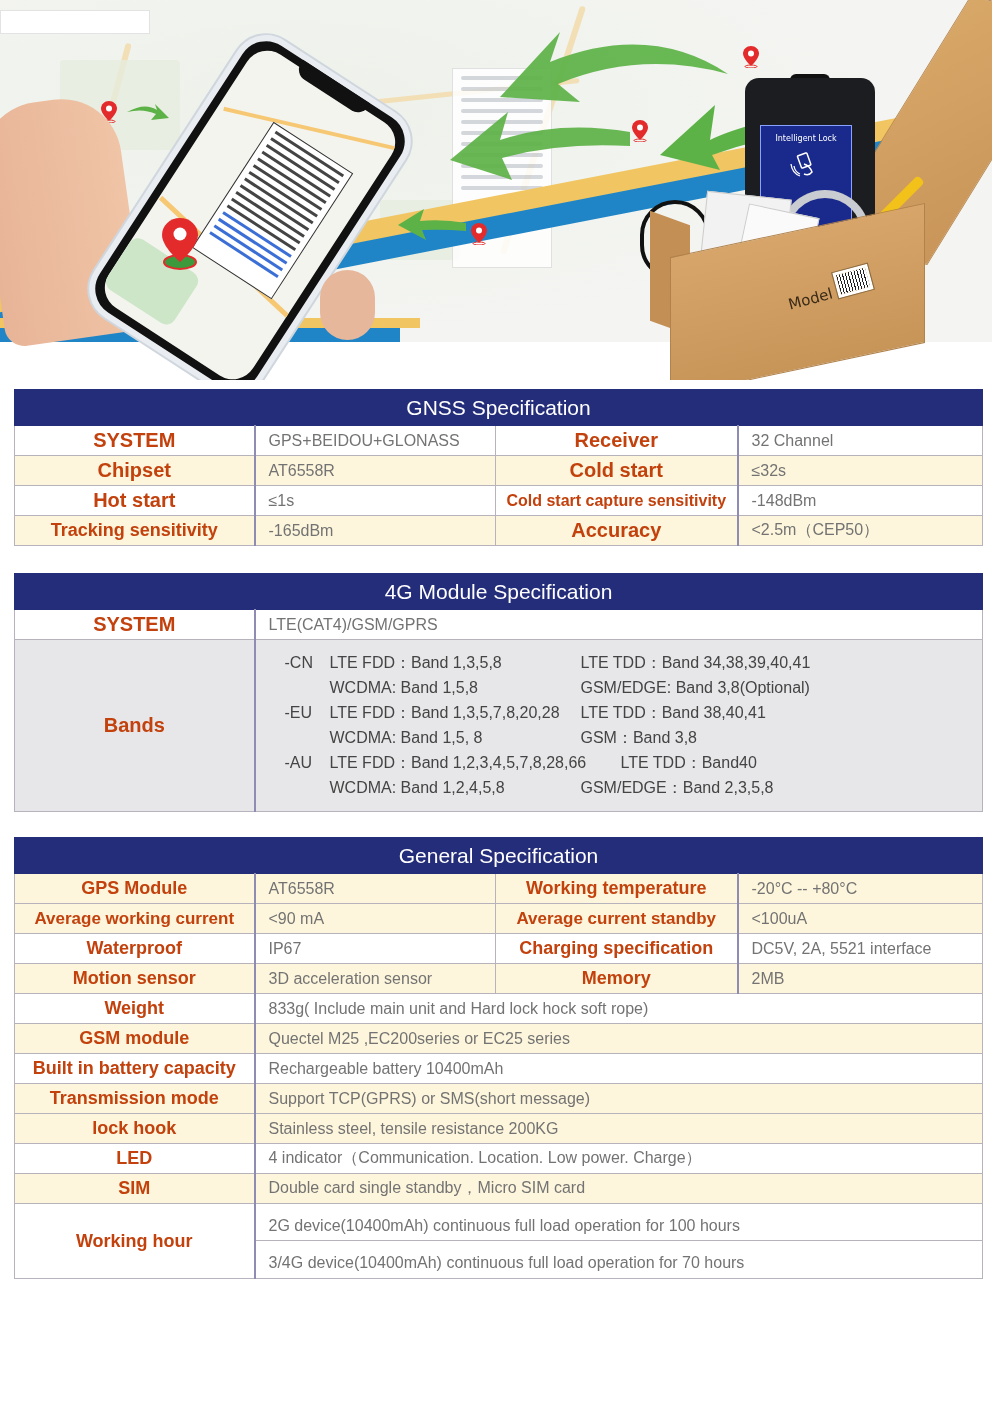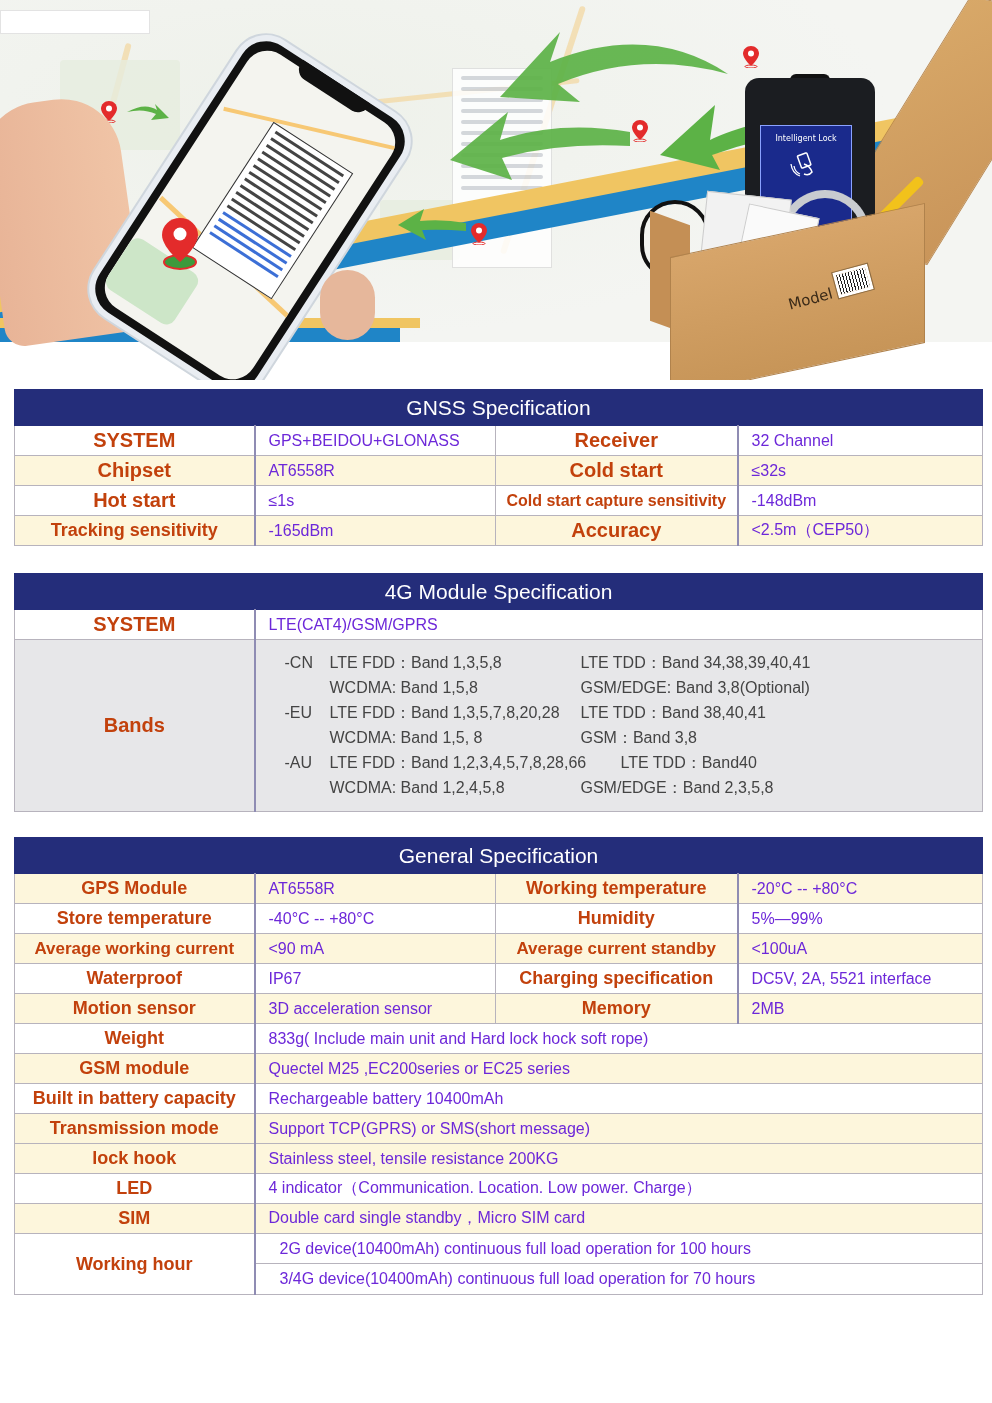--- a/index.html
+++ b/index.html
@@ -56,37 +56,37 @@
   .box-model { position: absolute; left: 148px; top: 290px; font-size: 15px; color: #3a2a18; transform: rotate(-15deg); font-family: "DejaVu Sans", sans-serif; }
   .barcode { position: absolute; left: 195px; top: 268px; width: 36px; height: 26px; background: repeating-linear-gradient(90deg,#222 0 1px,#fff 1px 3px); border: 3px solid #fff; outline: 1px solid #8a6a42; transform: rotate(-15deg); }
 
   
   .spec { position: absolute; left: 14px; width: 968px; border-collapse: collapse; table-layout: fixed; }
   .spec td, .spec th { border: 1px solid #b7b3bd; height: 30px; }
   .spec th.title { background: #242d7a; color: #fff; font-size: 21px; font-weight: normal; height: 36px; text-align: center; border-color: #242d7a; }
   .spec td.k { text-align: center; color: #c2410c; font-weight: bold; font-size: 20px; white-space: nowrap; overflow: hidden; }
   .spec td.k.sm { font-size: 16px; }
   .spec td.k.md { font-size: 18px; }
-  .spec td.v { padding-left: 13px; color: #6d28d9; font-size: 16px; white-space: nowrap; }
+  .spec td.v { padding-left: 13px; color: #737373; font-size: 16px; white-space: nowrap; }
   .spec tr.y td { background: #fdf6dc; }
   .spec tr.w td { background: #ffffff; }
   .spec td.kcol { border-right: 2px solid #8f8cb3; }
 
   .spec.g td.k { font-size: 18px; }
 
   .bands-cell { background: #e7e7e9 !important; vertical-align: top; padding: 10px 0 0 13px !important; }
   .bands-key { background: #e7e7e9 !important; }
   .band-line { height: 25px; line-height: 25px; font-size: 16px; color: #444; position: relative; white-space: nowrap; }
   .band-line span { position: absolute; top: 0; }
   .band-region { left: 16px; }
   .band-a { left: 61px; }
   .band-b { left: 312px; }
   .band-b.shift { left: 352px; }
 
-  .wh-sub { display: block; height: 30px; line-height: 30px; border-bottom: 1px solid #b7b3bd; padding-left: 24px; }
+  .wh-sub { display: block; height: 30px; line-height: 30px; border-bottom: 1px solid #b7b3bd; padding-left: 13px; margin-top: 7px; }
   .wh-sub:last-child { border-bottom: none; }
 </style>
 </head>
 <body>
 
 <div class="hero">
   <div class="hero-map"></div>
   <div class="map-searchbar"></div>
   <div class="map-road" style="left:100px;top:40px;width:6px;height:200px;transform:rotate(15deg)"></div>
   <div class="map-road" style="left:540px;top:0;width:6px;height:260px;transform:rotate(18deg)"></div>
@@ -306,26 +306,20 @@
   <tbody>
       <tr>
         <th class="title" colspan="4">General Specification</th>
       </tr>
   <tr class="y">
     <td class="k kcol">GPS Module</td>
     <td class="v">AT6558R</td>
     <td class="k kcol">Working temperature</td>
     <td class="v">-20°C -- +80°C</td>
   </tr>
-  <tr class="w">
-    <td class="k kcol">Store temperature</td>
-    <td class="v">-40°C -- +80°C</td>
-    <td class="k kcol">Humidity</td>
-    <td class="v">5%—99%</td>
-  </tr>
   <tr class="y">
     <td class="k kcol" style="font-size:17px">Average working current</td>
     <td class="v">&lt;90 mA</td>
     <td class="k kcol" style="font-size:17px">Average current standby</td>
     <td class="v">&lt;100uA</td>
   </tr>
   <tr class="w">
     <td class="k kcol">Waterproof</td>
     <td class="v">IP67</td>
     <td class="k kcol">Charging specification</td>

